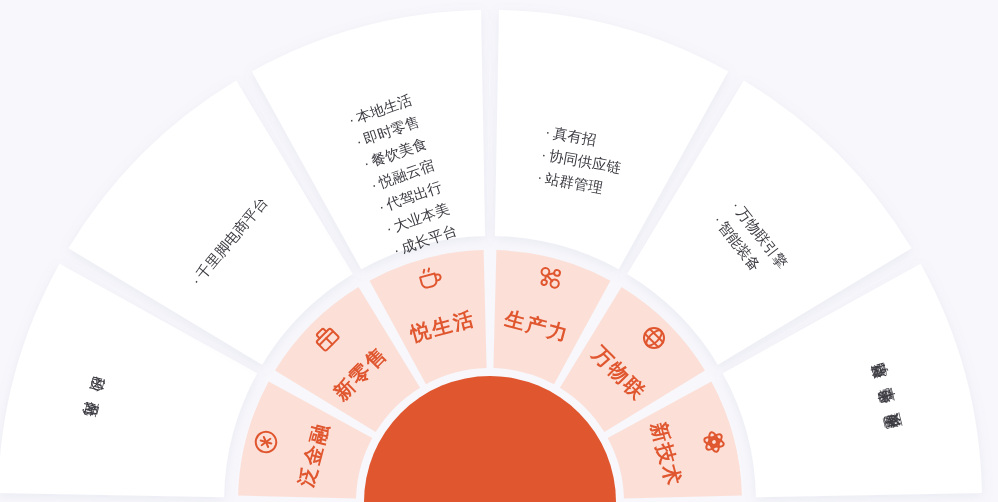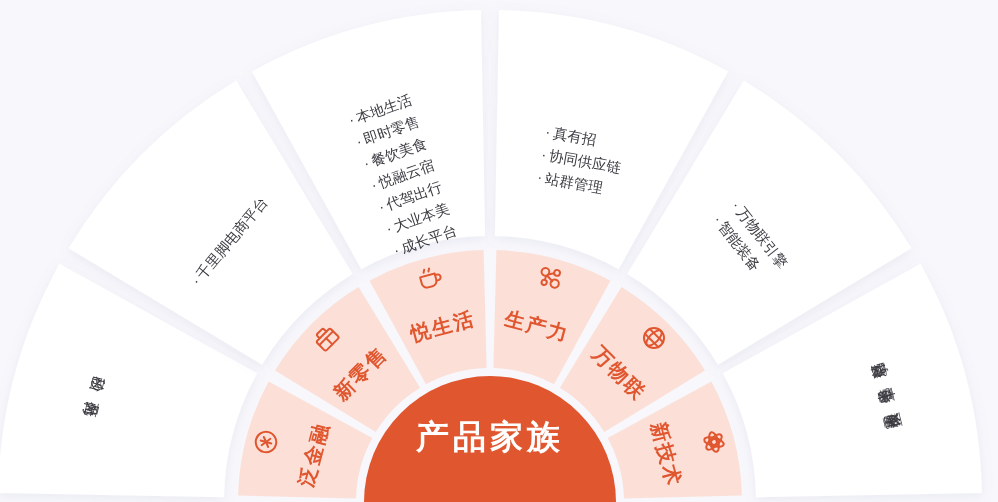--- a/index.html
+++ b/index.html
@@ -183,21 +183,20 @@
           A 252 252 0 0 1 741.92 495.62
           L 623.96 498.61
           A 134 134 0 0 0 607.71 437.96 Z" fill="#fce0d8"></path>
       </g>
     <g id="hub-group">
         <path d="M 364 502 A 126 126 0 0 1 616 502 Z" fill="#e0562f"></path>
       </g>
   </svg>
 
   <div id="labels">
-    <div class="hub-title">产品家族</div>
   <div class="sector-label" style="left: 281.201px; top: 441.395px; transform: rotate(-75deg);">泛金融</div>
       <div class="sector-icon" style="left: 250.905px; top: 426.954px; transform: rotate(-75deg);">
         <svg viewBox="0 0 24 24">
           <circle cx="12" cy="12" r="8.2"></circle>
           <path d="M12 7.6v8.8"></path>
           <path d="M8.6 9.3l6.8 5.4"></path>
           <path d="M15.4 9.3l-6.8 5.4"></path>
         </svg>
       </div>
       <div class="leaf-group cols" style="left: 89.8571px; top: 399.043px; transform: rotate(104deg);">

